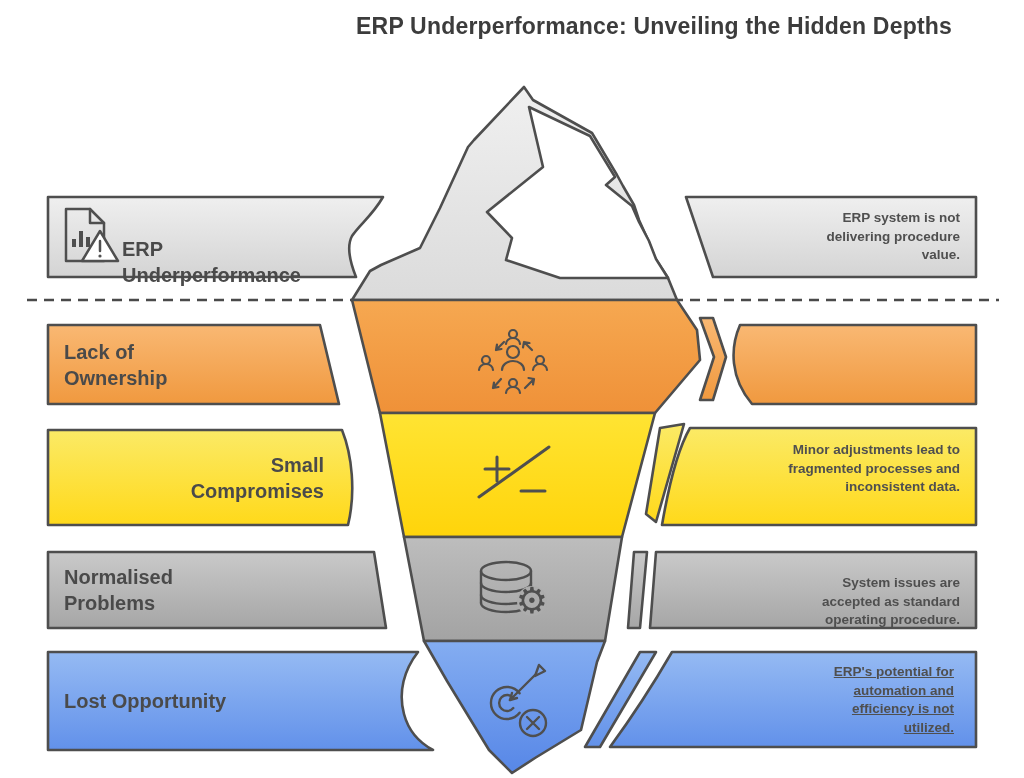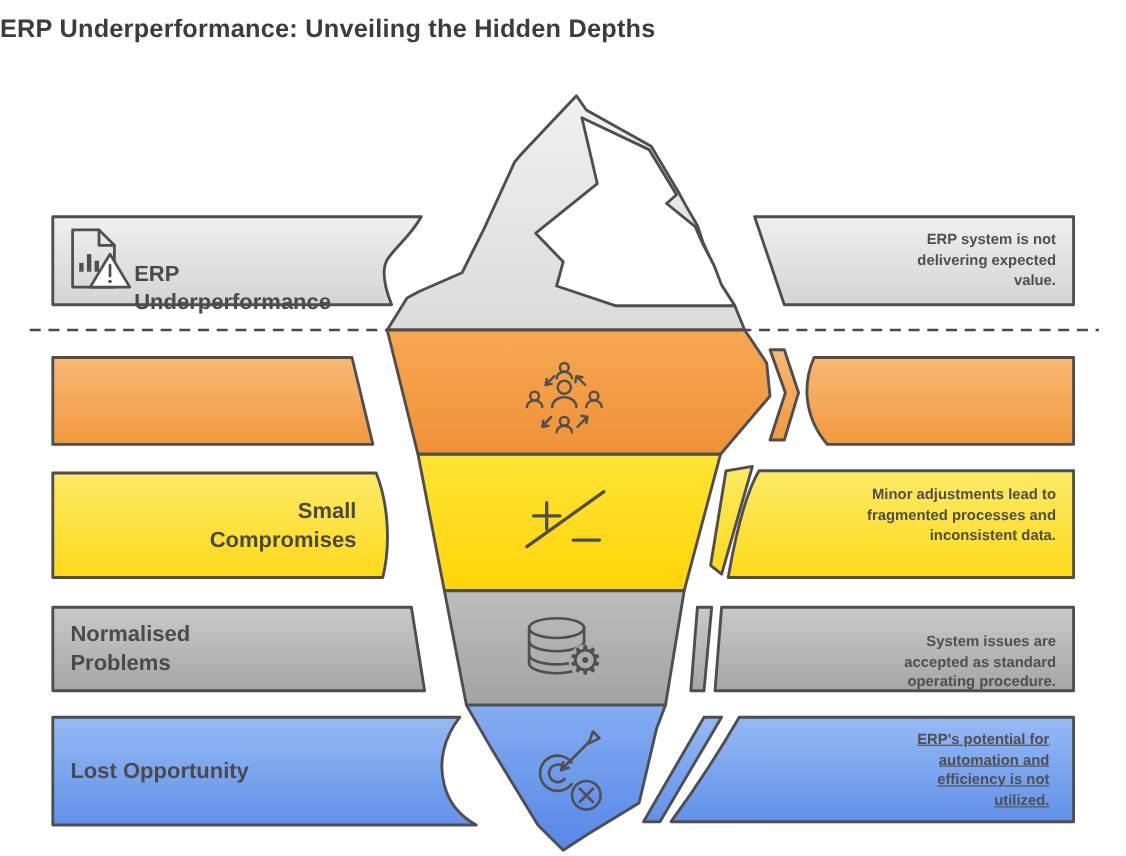--- a/index.html
+++ b/index.html
@@ -2,21 +2,21 @@
 <html><head>
 <meta charset="utf-8">
 <style>
   html,body{margin:0;padding:0;background:#ffffff;}
   .stage{
     position:relative;width:1024px;height:778px;background:#ffffff;overflow:hidden;
     font-family:"Liberation Sans", sans-serif;
   }
   .stage svg{position:absolute;left:0;top:0;}
   .page-title{
-    position:absolute;left:0;top:13px;width:952px;text-align:left;
+    position:absolute;left:0;top:13px;width:952px;text-align:right;
     font-size:23px;font-weight:700;color:#3c3c3c;letter-spacing:.2px;
   }
   .row-label{
     position:absolute;font-size:20px;line-height:26px;font-weight:700;color:#4a4a4a;
     white-space:pre-line;
   }
   .row-desc{
     position:absolute;font-size:13.5px;line-height:18.5px;font-weight:700;color:#4f4f4f;
     text-align:right;
   }
@@ -169,24 +169,26 @@
       <path d="M535,676 L539,665 L545,671 Z"></path>
       <circle cx="533" cy="723" r="13"></circle>
       <path d="M527,717 L539,729 M539,717 L527,729"></path>
     </g>
   </svg>
 
   <div class="page-title">ERP Underperformance: Unveiling the Hidden Depths</div>
 
   <div class="row-label lbl-1">ERP
 Underperformance</div>
+  <div class="row-label lbl-2">Lack of
+Ownership</div>
   <div class="row-label lbl-3">Small
 Compromises</div>
   <div class="row-label lbl-4">Normalised
 Problems</div>
   <div class="row-label lbl-5">Lost Opportunity</div>
 
-  <div class="row-desc dsc-1">ERP system is not delivering expected value.</div>
+  <div class="row-desc dsc-1">ERP system is not delivering procedure value.</div>
   <div class="row-desc dsc-3">Minor adjustments lead to fragmented processes and inconsistent data.</div>
   <div class="row-desc dsc-4">System issues are accepted as standard operating procedure.</div>
   <div class="row-desc dsc-5">ERP's potential for automation and efficiency is not utilized.</div>
 
 </div>
 
 </body></html>

